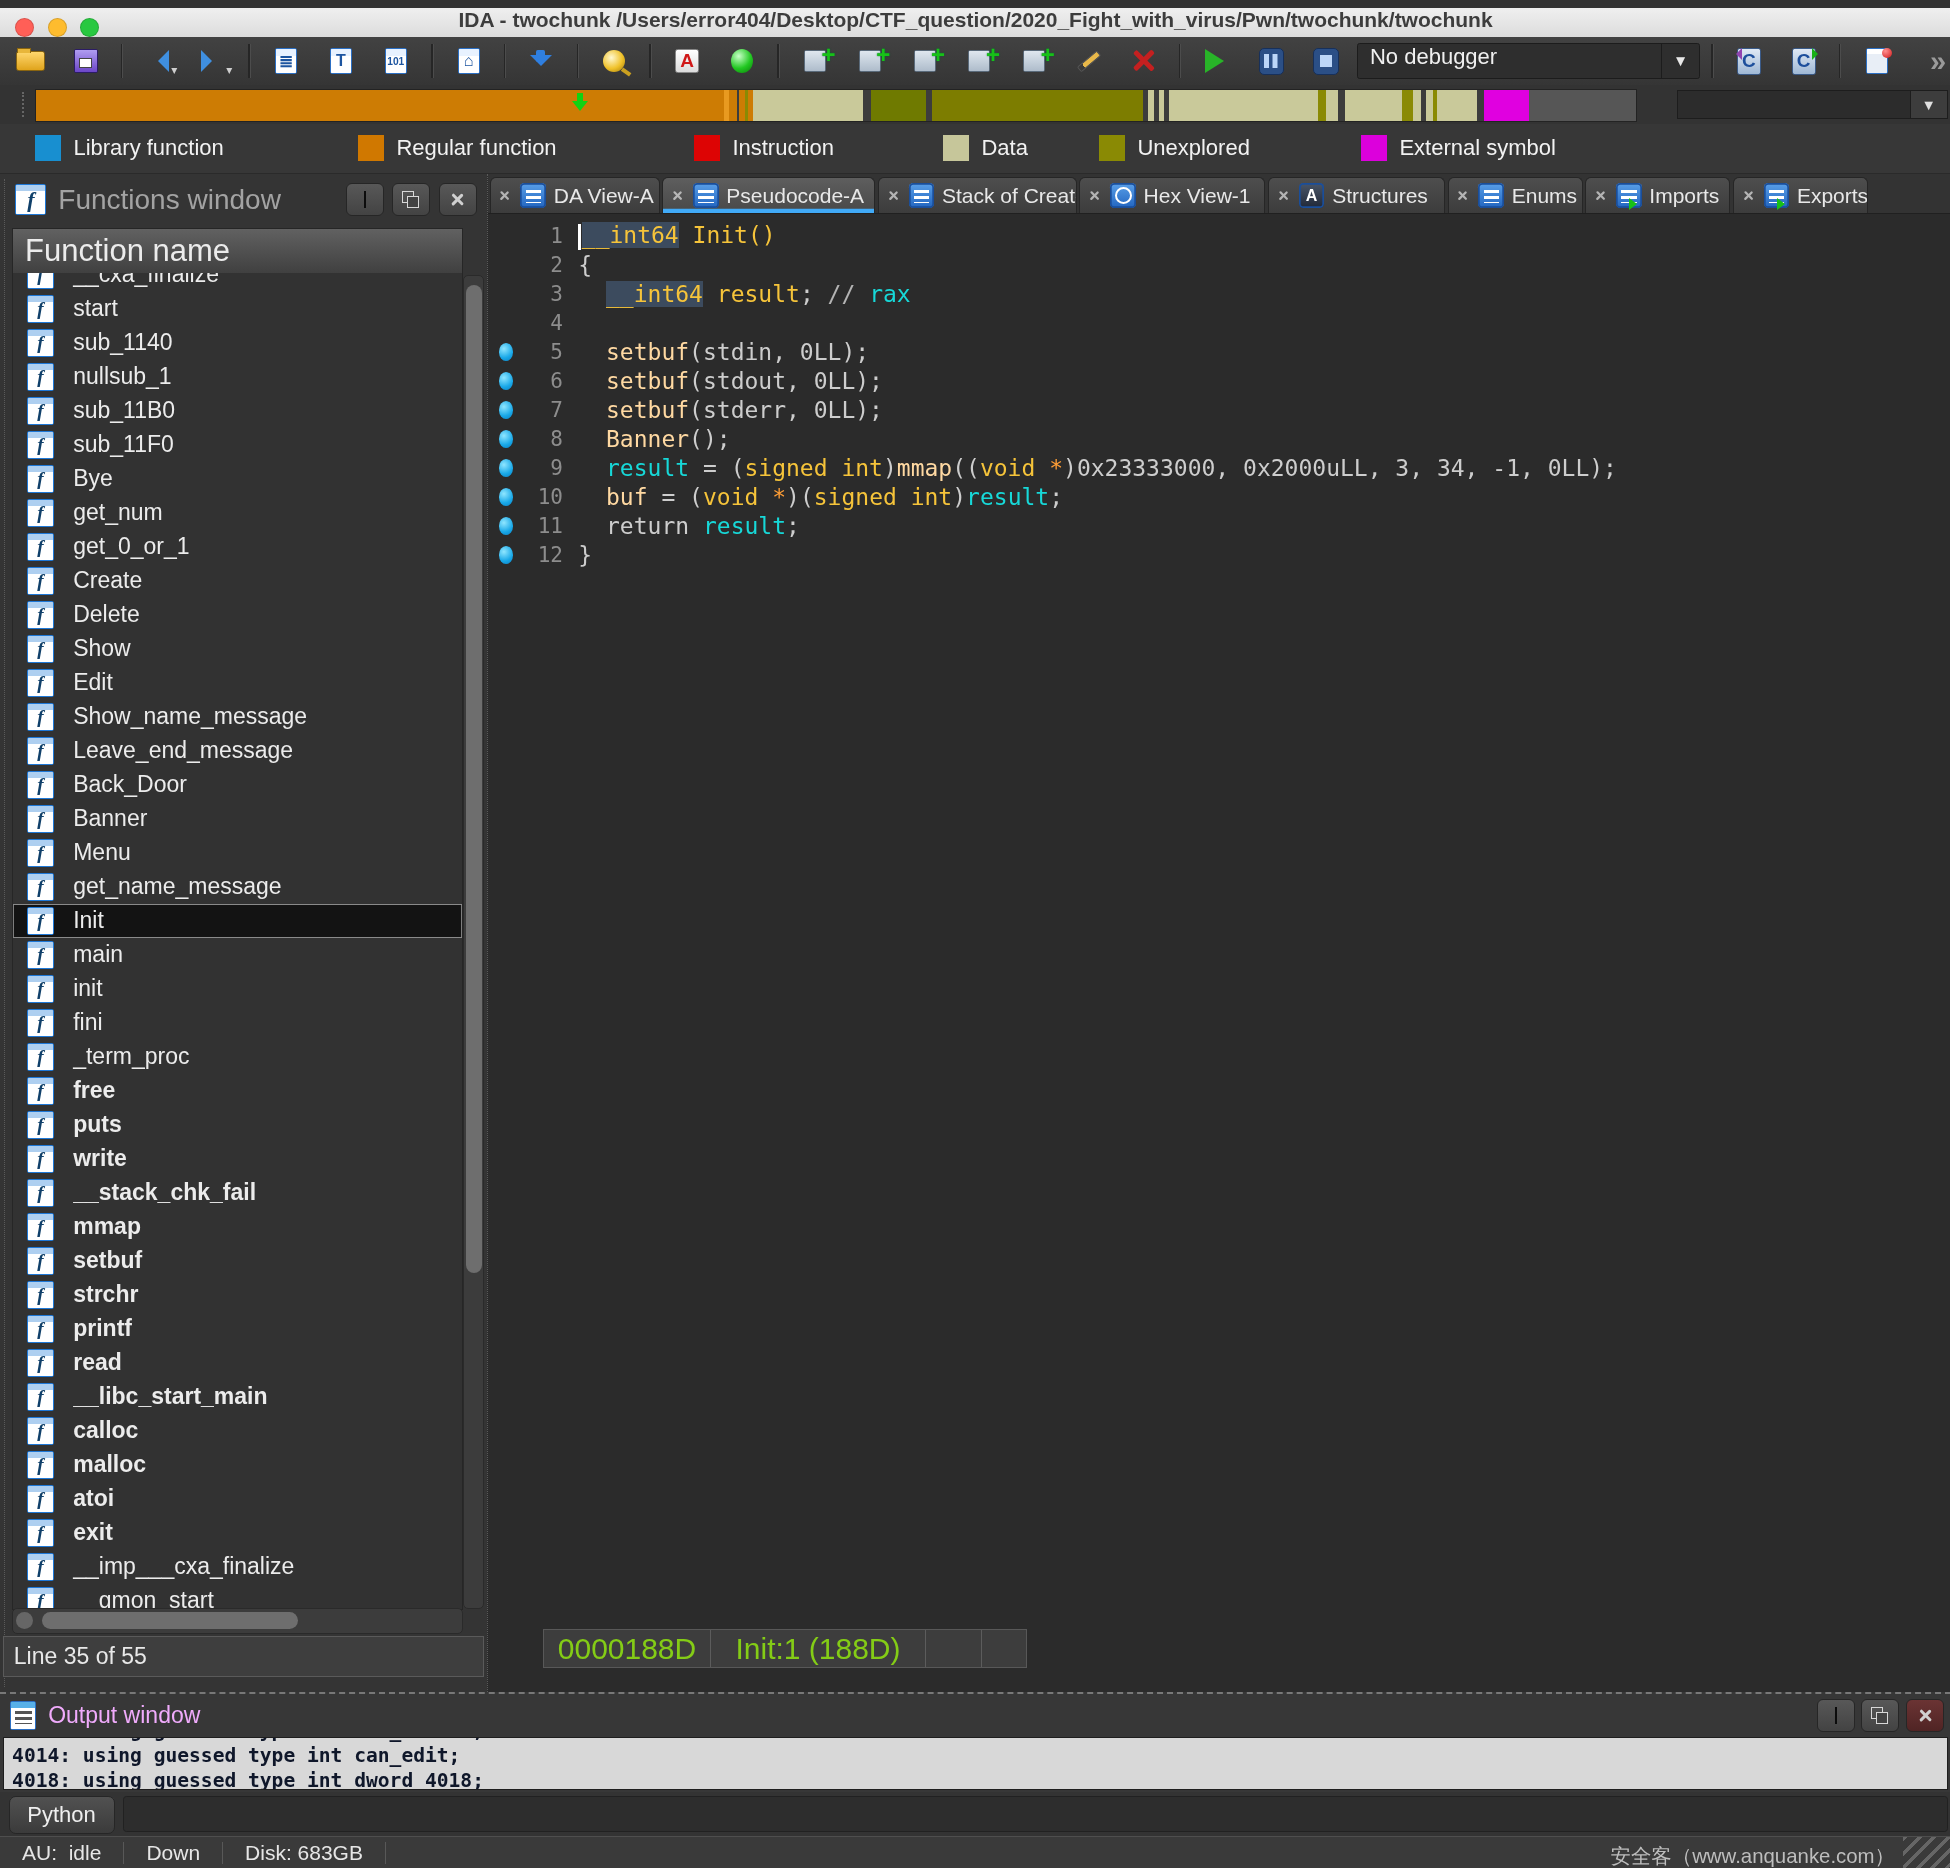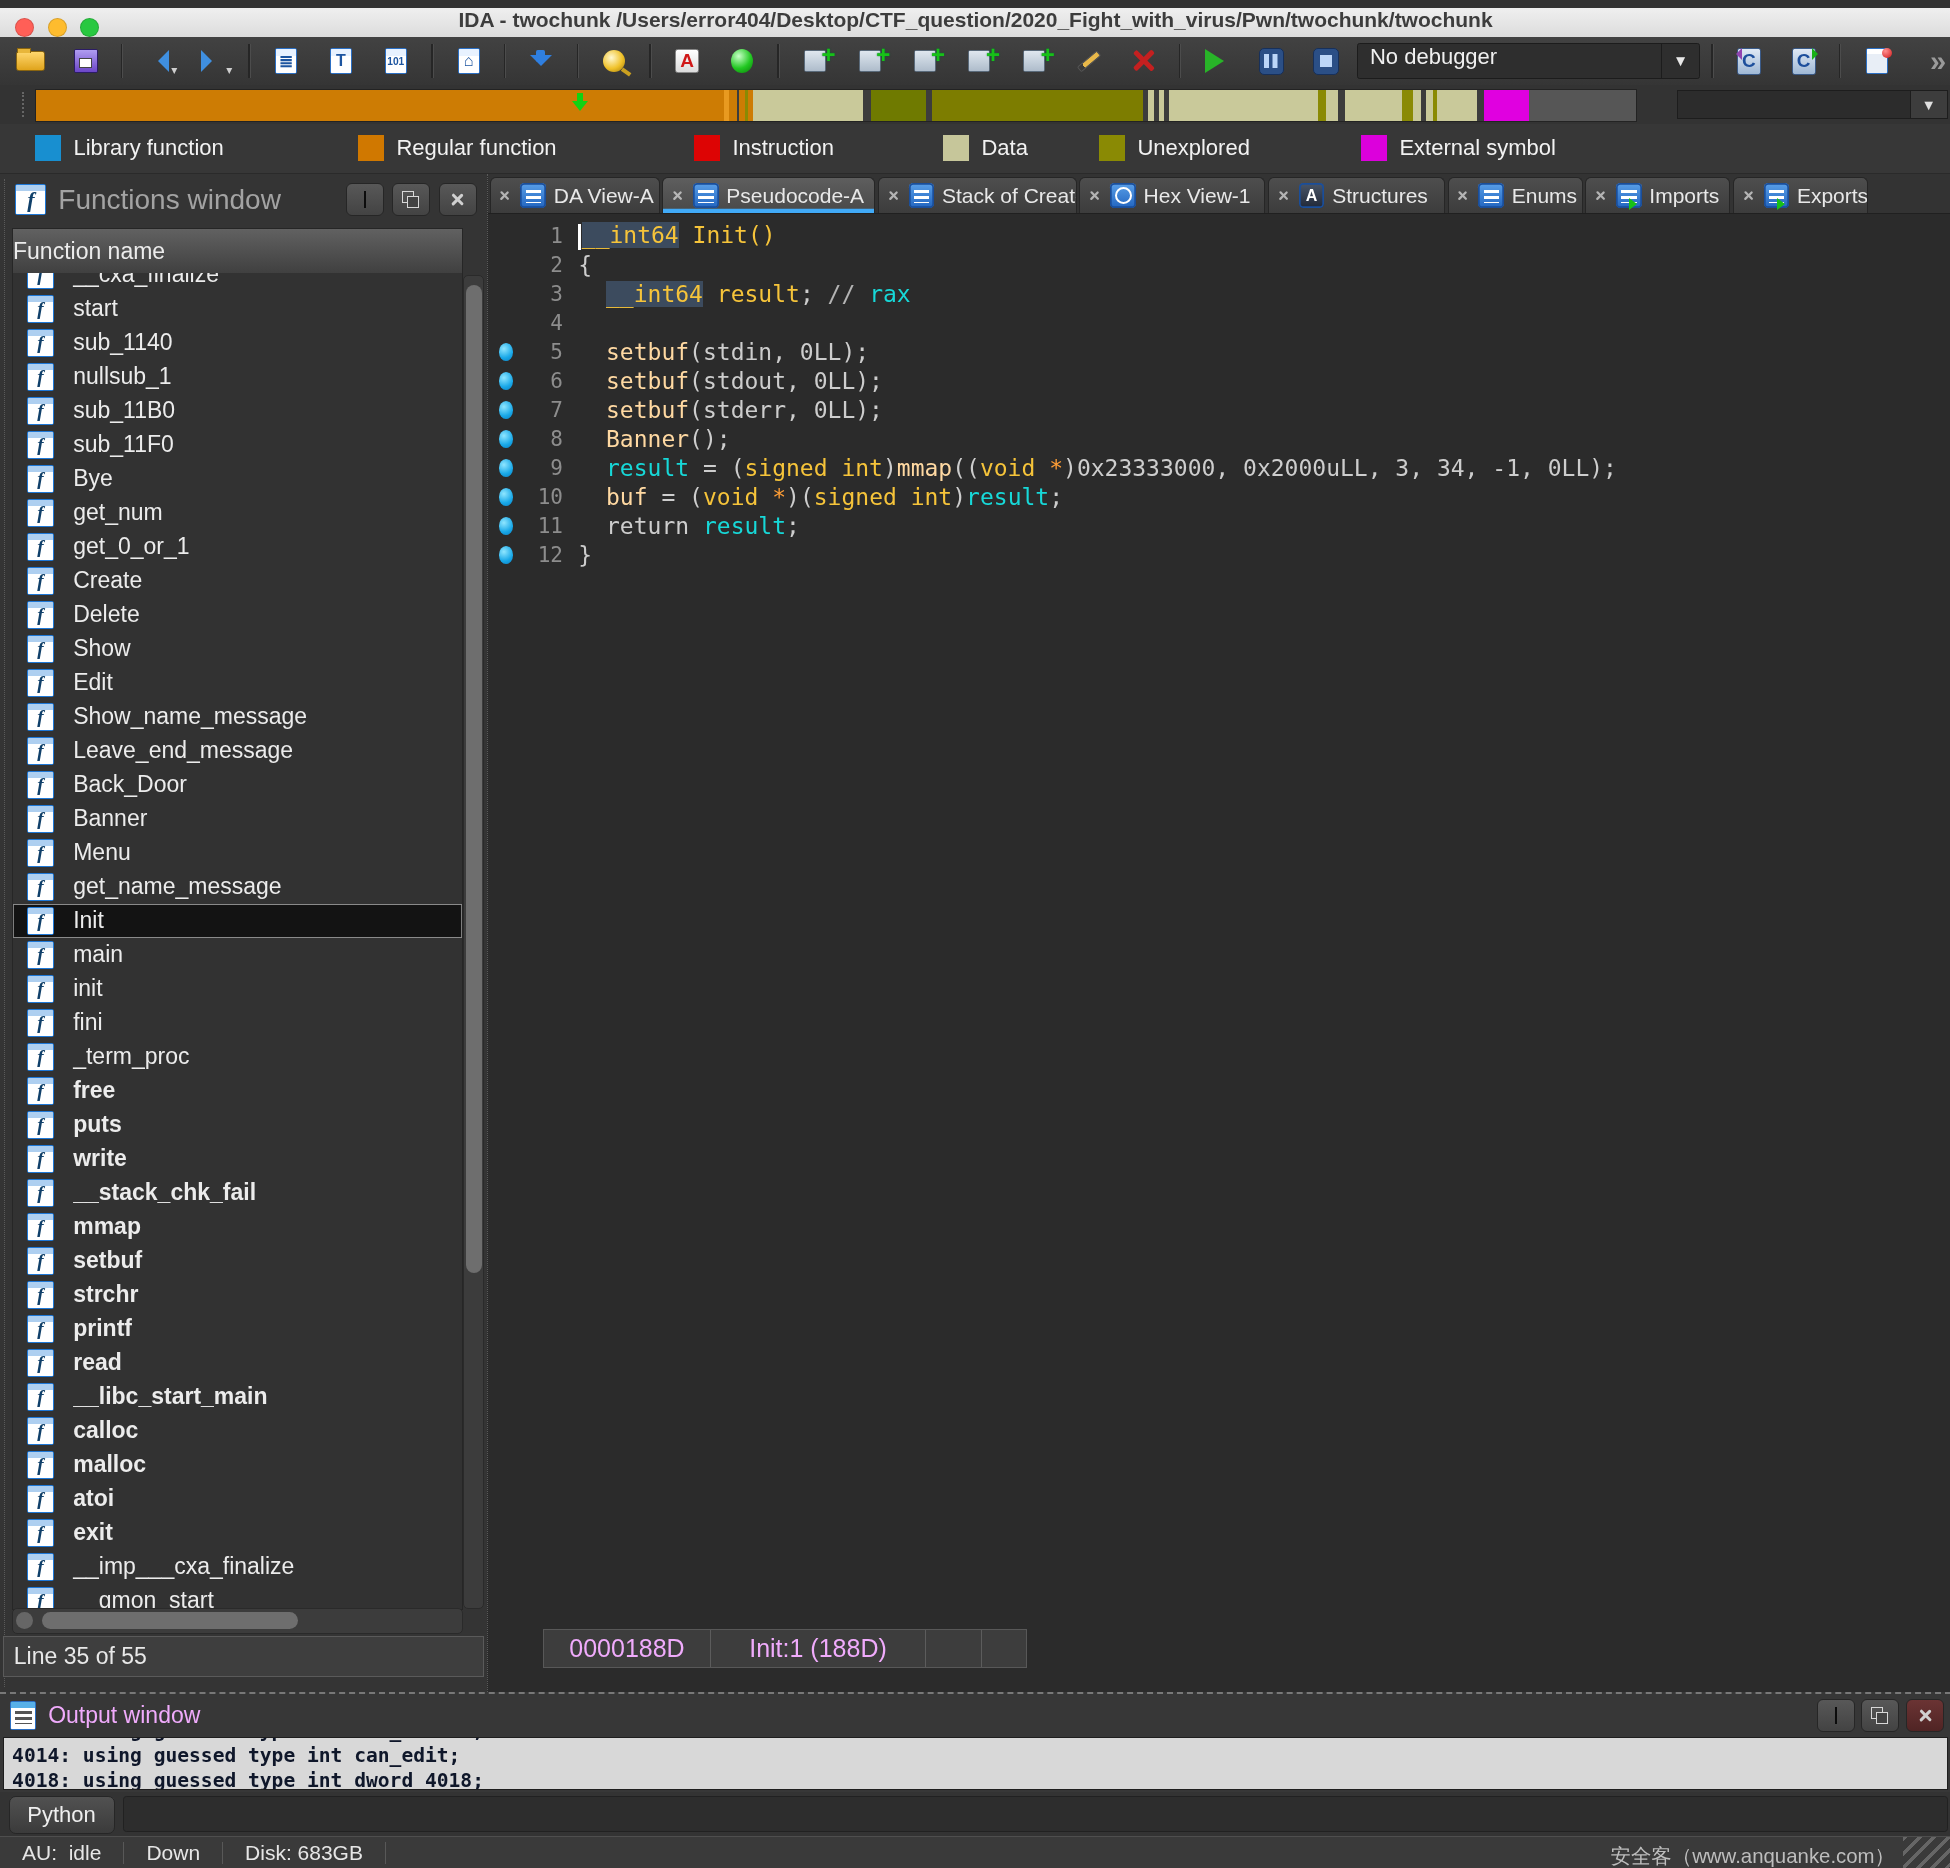--- a/index.html
+++ b/index.html
@@ -92,21 +92,21 @@
   .fp-btns{margin-left:auto;margin-right:10.2px;display:flex;gap:8.5px}
   .wbtn{width:36px;height:31px;background:linear-gradient(#585858,#434343);border:0.9px solid #262626;border-radius:6px;
         display:flex;align-items:center;justify-content:center;position:relative}
   .g-min::before{content:"";width:15.3px;height:13.6px;background:#1a1a1a;border:1.7px solid #0c0c0c}
   .g-float::before{content:"";width:10.2px;height:10.2px;border:1.7px solid #d8d8d8;position:absolute;left:8.5px;top:6.8px}
   .g-float::after{content:"";width:10.2px;height:10.2px;border:1.7px solid #d8d8d8;background:#434343;position:absolute;left:13.6px;top:12px}
   .xmark{position:relative;width:15.3px;height:15.3px;flex:0 0 auto}
   .xmark::before,.xmark::after{content:"";position:absolute;left:0;top:6px;width:15.3px;height:3.4px;background:#d0d0d0;border-radius:1.7px}
   .xmark::before{transform:rotate(45deg)}.xmark::after{transform:rotate(-45deg)}
   .colhead{margin:3.4px 24px 0 12px;height:44px;background:linear-gradient(#616161,#404040);border:0.9px solid #262626;
-           display:flex;align-items:center;padding-left:0;color:#ececec;font-size:23px}
+           display:flex;align-items:center;padding-left:12px;color:#ececec;font-size:31px}
   .flist{position:absolute;left:12px;right:24px;top:99px;height:1336px;background:#323232;border:0.9px solid #262626;border-top:none;overflow:hidden}
   .lrow{height:34px;display:flex;align-items:center;gap:19px;padding-left:13.6px;color:#ececec;font-size:23px;white-space:nowrap}
   .lrow.first{margin-top:-15.3px}
   .lrow.b .flabel{font-weight:bold}
   .lrow.sel{background:#131313;box-shadow:inset 0 0 0 0.9px #8a8a8a}
   .vscroll{position:absolute;right:2.6px;top:101px;width:19px;height:1332px;background:#3c3c3c;border:0.9px solid #2a2a2a;border-radius:5.1px}
   .vthumb{position:absolute;left:1.7px;right:1.7px;top:8.5px;height:988px;background:#6e6e6e;border-radius:8.5px}
   .hscroll{position:absolute;left:12px;right:24px;top:1434px;height:24px;background:#3c3c3c;border:0.9px solid #2a2a2a;border-radius:5.1px}
   .hbtn{position:absolute;left:3.4px;top:2.6px;width:17px;height:17px;border-radius:50%;background:#666}
   .hthumb{position:absolute;left:29px;top:2.6px;width:256px;height:17px;background:#6e6e6e;border-radius:8.5px}
@@ -138,21 +138,21 @@
   .gut{width:36px;display:flex;align-items:center;justify-content:center;flex:0 0 auto}
   .bpdot{width:14.5px;height:18px;border-radius:50%;background:radial-gradient(circle at 35% 32%,#8fe6ff,#18a8e8 60%,#0b7fc0)}
   .lnum{width:39px;text-align:right;color:#8d8d8d;font-size:21px;margin-right:15.3px;flex:0 0 auto}
   .ctext{white-space:pre}
   .caret{display:inline-block;width:2.6px;height:25.6px;background:#fff;vertical-align:middle;margin-right:0.9px}
   .sg-p{color:#cdcdcd}.sg-cm{color:#b4b4b4}
   .sg-t{color:#f6c43a}.sg-thl{color:#f6c43a;background:#3c4b5e}
   .sg-f{color:#ffd9a2}.sg-v{color:#17d8d8}.sg-st{color:#ff9e36}
   .codestatus{position:absolute;left:55px;top:1455px;height:37px;width:482px;background:#3d3d3d;border:0.9px solid #585858;
               display:flex;align-items:center}
-  .cs-cell{height:100%;display:flex;align-items:center;justify-content:center;color:#f0abfc;font-size:25px;border-right:1.7px solid #5c5c5c;box-sizing:border-box;white-space:pre}
+  .cs-cell{height:100%;display:flex;align-items:center;justify-content:center;color:#84cc16;font-size:30px;border-right:1.7px solid #5c5c5c;box-sizing:border-box;white-space:pre}
   .cs-cell:nth-child(1){width:167px}.cs-cell:nth-child(2){width:215px}.cs-cell:nth-child(3){width:56px}.cs-cell:nth-child(4){width:43px;border-right:none}
   
   .outputwin{position:absolute;left:0;top:1692px;right:0;height:101px;background:#373737;border-top:2.6px dashed #787878;box-sizing:border-box}
   .ow-head{height:43px;display:flex;align-items:center;gap:12px;padding-left:10.2px}
   .ow-ico{width:24px;height:27px;background:linear-gradient(#57b0e8 0 6px,#fff 6px);border:1.7px solid #2b6fc4;border-radius:1.7px;position:relative;flex:0 0 auto}
   .ow-ico::before{content:"";position:absolute;left:3.4px;right:3.4px;top:8.5px;height:13.6px;background:repeating-linear-gradient(#555 0 2.6px,transparent 2.6px 6px)}
   .ow-title{color:#f0abfc;font-size:23px}
   .ow-btns{margin-left:auto;margin-right:6.8px;display:flex;gap:6.8px}
   .wbtn.red{background:linear-gradient(#6b3434,#502424)}
   .ow-text{margin:0 2.6px;height:53px;background:#d8d8d8;border:0.9px solid #1e1e1e;overflow:hidden;

